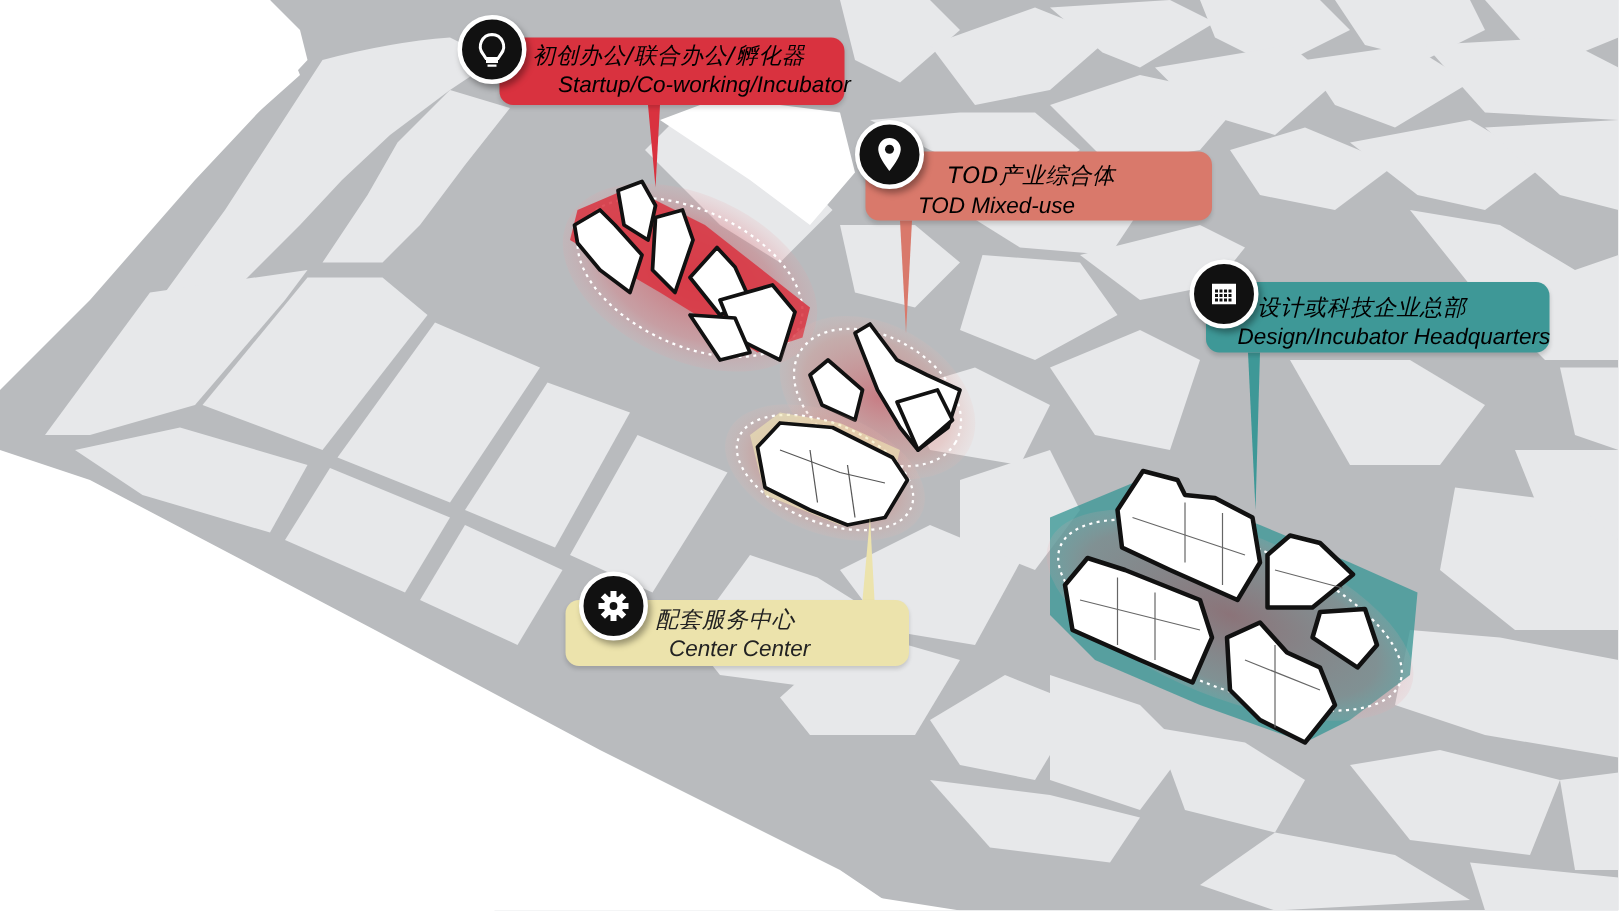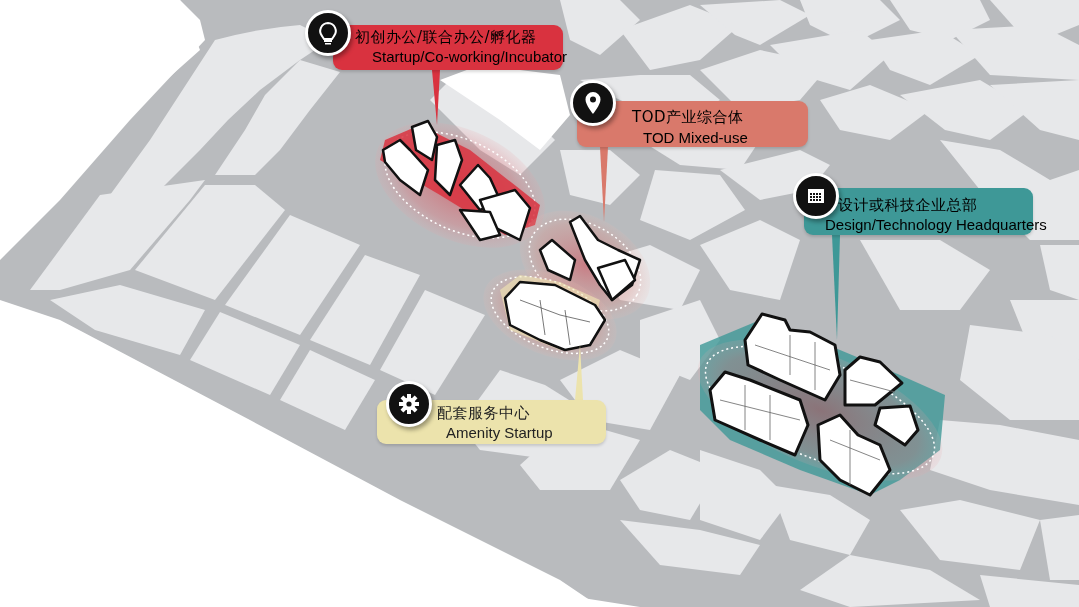--- a/index.html
+++ b/index.html
@@ -1,18 +1,18 @@
 <!DOCTYPE html>
 <html><head>
 <meta charset="utf-8">
 <style>
   html, body { margin: 0; padding: 0; background: #ffffff; }
   body { width: 1079px; height: 607px; overflow: hidden; position: relative;
          font-family: "Liberation Sans", "DejaVu Sans", sans-serif; }
-  #stage { position: absolute; left: 0; top: 0; width: 1079px; height: 607px; }
+  #stage { position: absolute; left: 0; top: 0; width: 1079px; height: 607px; font-style: italic; }
   svg.map { position: absolute; left: 0; top: 0; }
 
   .callout { position: absolute; }
   .callout .box {
     position: absolute; border-radius: 9px; color: #fff;
     box-shadow: 0 2px 3px rgba(0,0,0,0.15);
   }
   .callout .zh { position: absolute; white-space: nowrap; font-size: 15px; letter-spacing: 0.5px;
                  font-family: "DejaVu Sans", sans-serif; }
   .callout .en { position: absolute; white-space: nowrap; font-size: 15px; }
@@ -25,21 +25,21 @@
 
   
   #c-startup .box { left: 333px; top: 25px; width: 230px; height: 45px; background: #d9323f; }
   #c-startup .zh { left: 355px; top: 28px; }
   #c-startup .en { left: 372px; top: 48px; }
   #c-startup .badge { left: 305px; top: 10px; }
 
   
   #c-tod .box { left: 577px; top: 101px; width: 231px; height: 46px; background: #d9796b; }
   #c-tod .zh { left: 632px; top: 108px; text-align: right; }
-  #c-tod .en { left: 643px; top: 129px; }
+  #c-tod .en { left: 612px; top: 129px; }
   #c-tod .badge { left: 570px; top: 80px; }
 
   
   #c-design .box { left: 804px; top: 188px; width: 229px; height: 47px; background: #3e9897; }
   #c-design .zh { left: 838px; top: 196px; }
   #c-design .en { left: 825px; top: 216px; }
   #c-design .badge { left: 793px; top: 173px; }
 
   
   #c-amenity .box { left: 377px; top: 400px; width: 229px; height: 44px; background: #ece3ac; color: #222; }
@@ -243,21 +243,21 @@
     <svg width="18" height="24" viewBox="0 0 18 24">
       <path d="M9,1 A7.5,7.5 0 0 1 16.5,8.5 C16.5,14 9,23 9,23 C9,23 1.5,14 1.5,8.5 A7.5,7.5 0 0 1 9,1 Z" fill="#fff"></path>
       <circle cx="9" cy="8.5" r="3" fill="#111"></circle>
     </svg>
   </div>
 </div>
 
 <div class="callout" id="c-design">
   <div class="box"></div>
   <div class="zh">设计或科技企业总部</div>
-  <div class="en">Design/Technology Headquarters</div>
+  <div class="en">Design/Incubator Headquarters</div>
   <div class="badge">
     <svg width="16" height="14" viewBox="0 0 16 14">
       <rect x="0" y="0" width="16" height="14" fill="#fff"></rect>
       <g fill="#111">
         <rect x="2" y="4" width="2" height="2"></rect>
             <rect x="5" y="4" width="2" height="2"></rect>
             <rect x="8" y="4" width="2" height="2"></rect>
             <rect x="11" y="4" width="2" height="2"></rect>
         <rect x="2" y="7" width="2" height="2"></rect>
             <rect x="5" y="7" width="2" height="2"></rect>
@@ -268,21 +268,21 @@
             <rect x="8" y="10" width="2" height="2"></rect>
             <rect x="11" y="10" width="2" height="2"></rect>
       </g>
     </svg>
   </div>
 </div>
 
 <div class="callout" id="c-amenity">
   <div class="box"></div>
   <div class="zh">配套服务中心</div>
-  <div class="en">Amenity Startup</div>
+  <div class="en">Center Center</div>
   <div class="badge">
     <svg width="22" height="22" viewBox="0 0 22 22">
       <g fill="#fff" transform="translate(11 11)">
         <circle r="6.5"></circle>
         <rect x="-2" y="-10" width="4" height="5"></rect>
         <rect x="-2" y="5" width="4" height="5"></rect>
         <rect x="-10" y="-2" width="5" height="4"></rect>
         <rect x="5" y="-2" width="5" height="4"></rect>
         <rect x="-2" y="-10" width="4" height="5" transform="rotate(45)"></rect>
         <rect x="-2" y="5" width="4" height="5" transform="rotate(45)"></rect>

